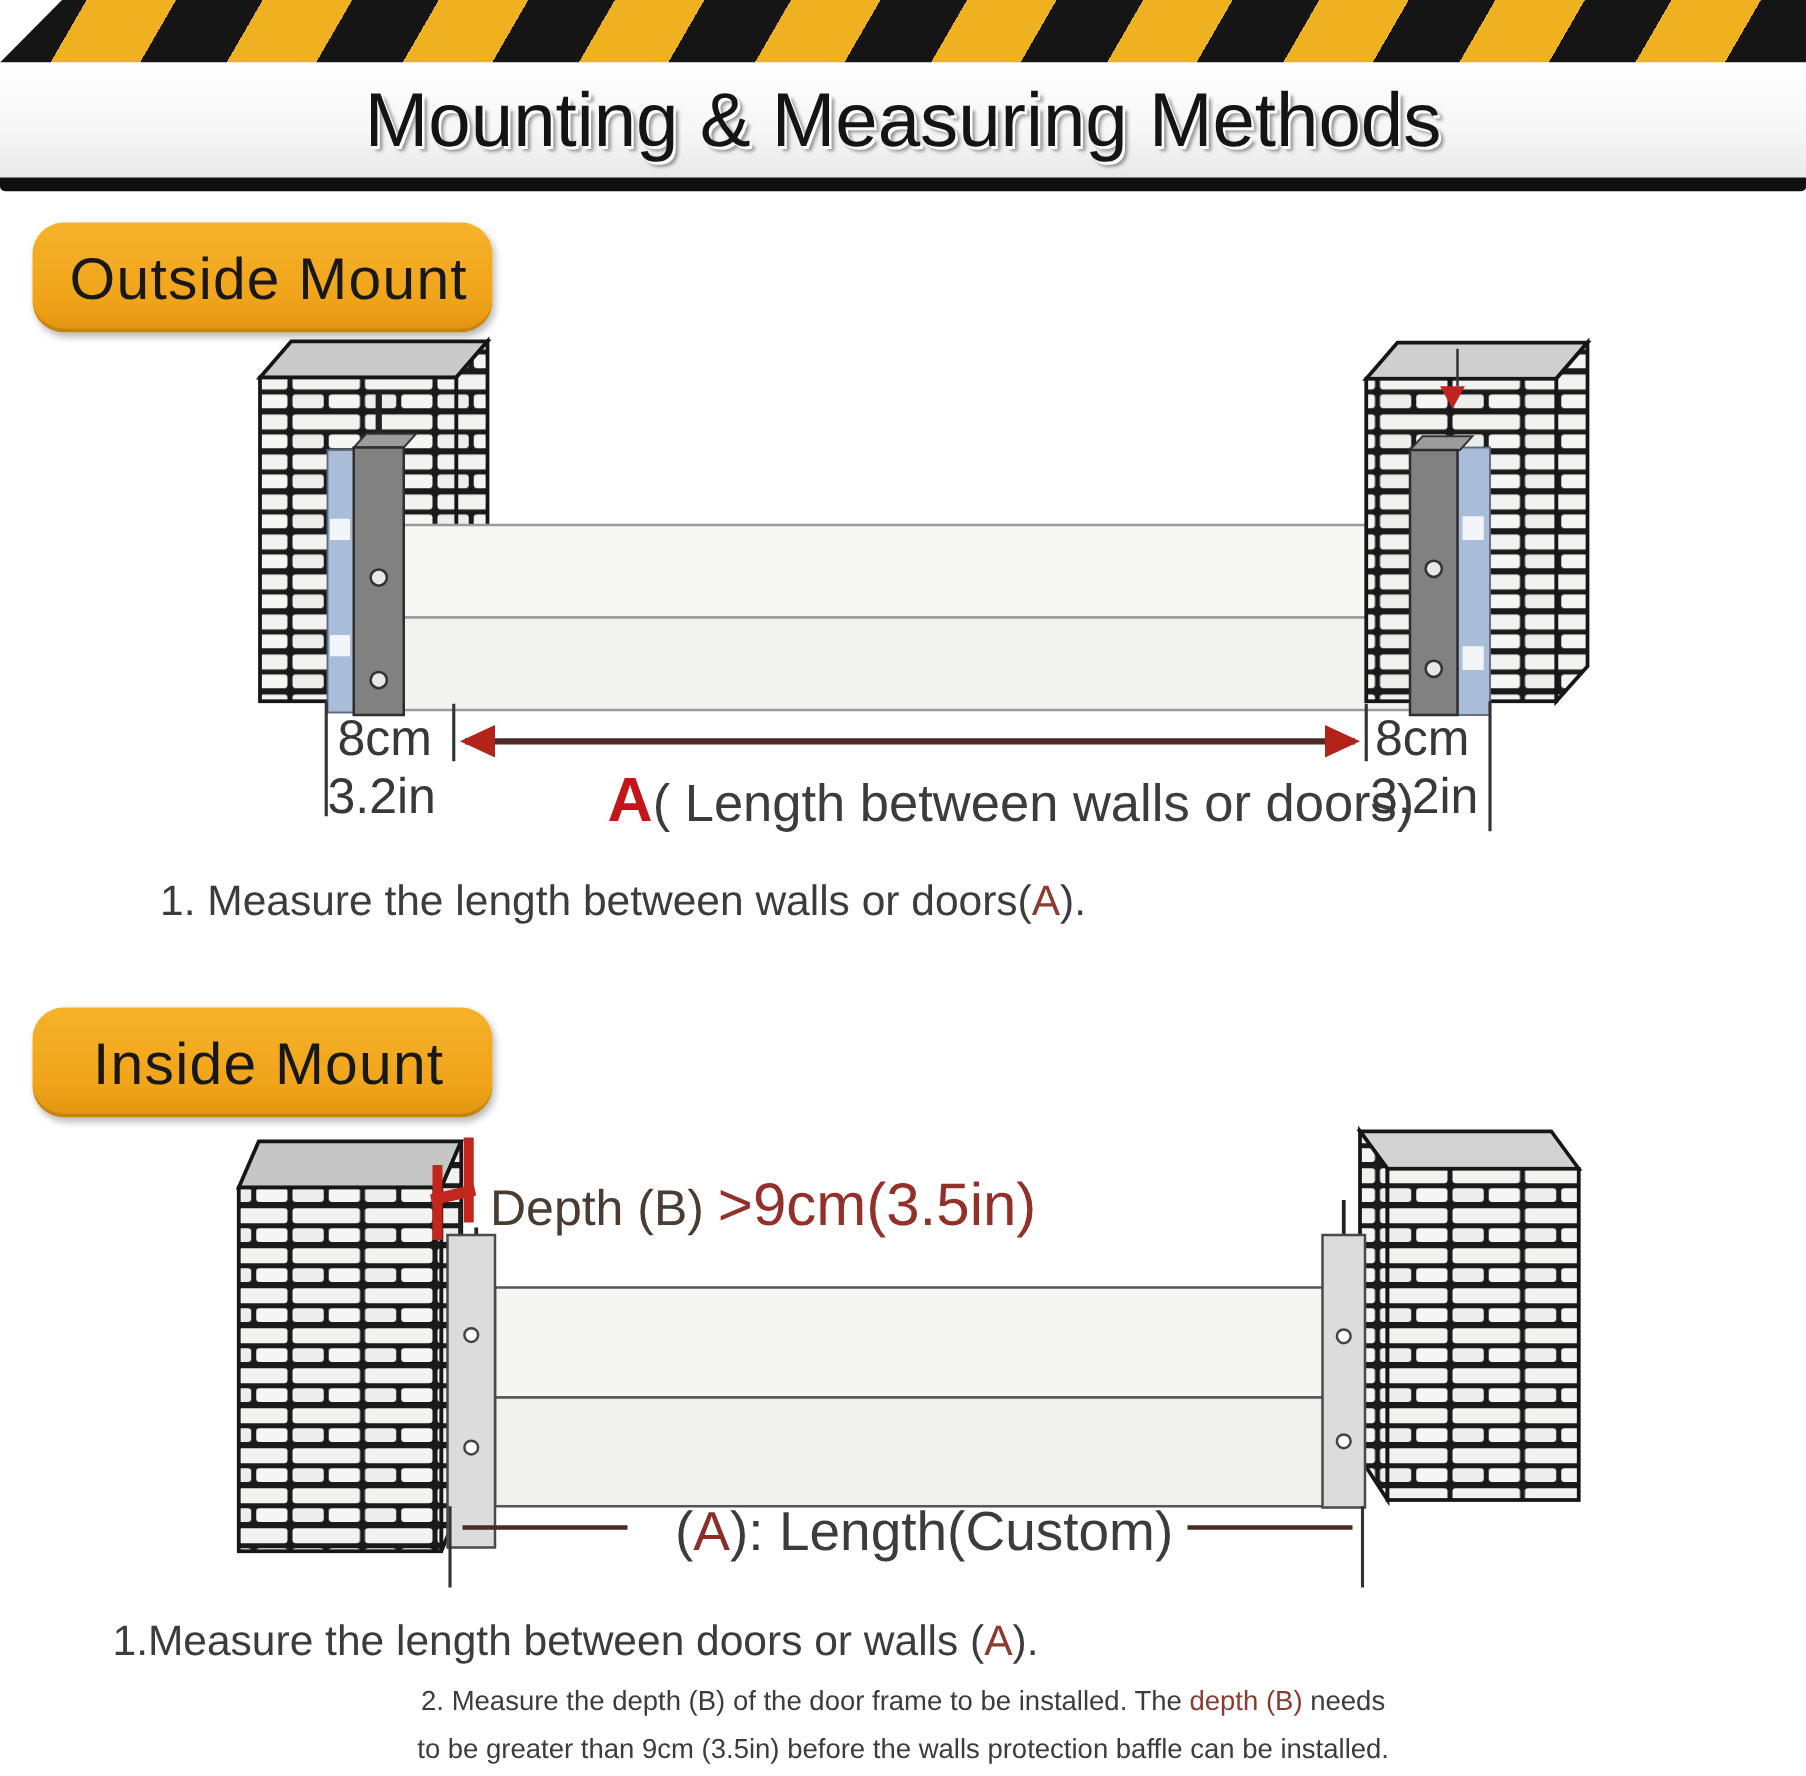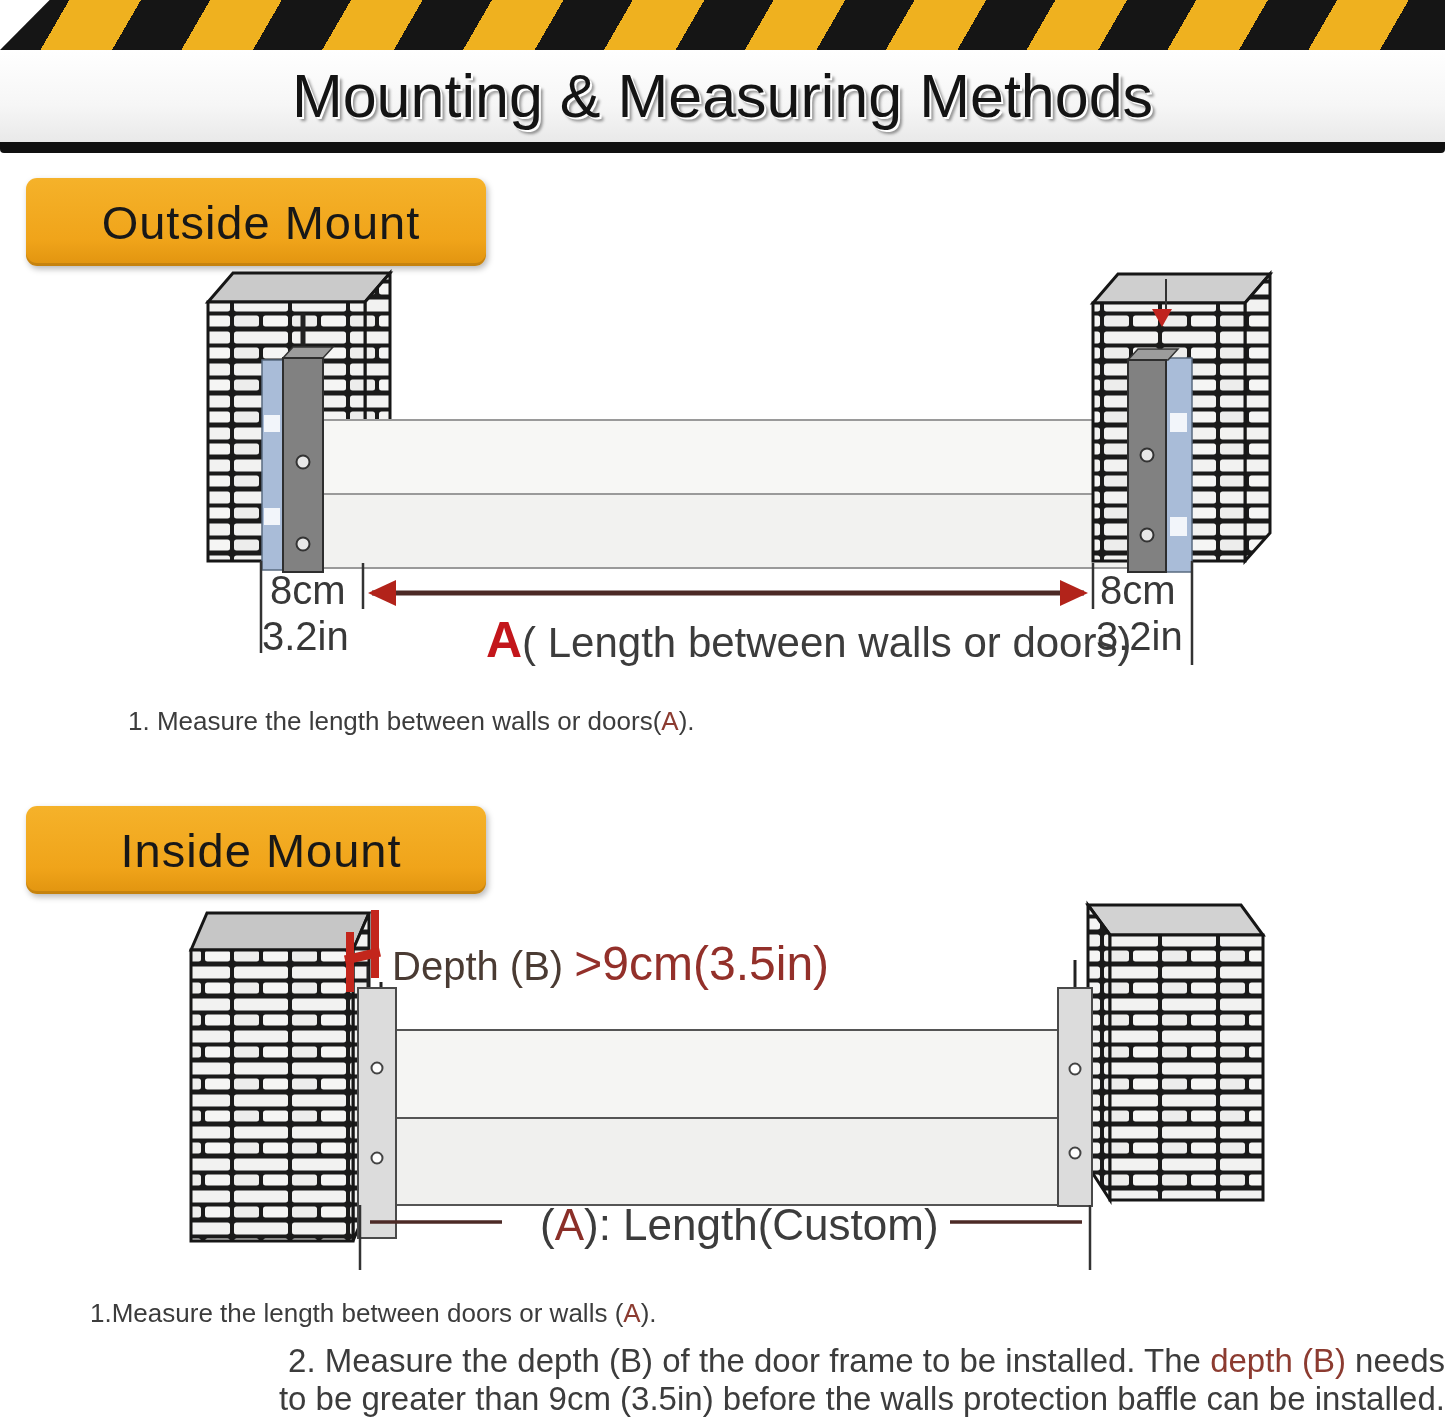--- a/index.html
+++ b/index.html
@@ -23,40 +23,40 @@
     display:flex;align-items:center;justify-content:center;
   }
   .page-title{
     font-size:61px;font-weight:400;color:#141414;letter-spacing:0px;
     text-shadow:2px 2px 0 #ffffff,4px 4px 3px rgba(0,0,0,.40);
     white-space:nowrap;
   }
   .header-rule{position:absolute;left:0;top:142px;width:1445px;height:11px;background:#101010;border-radius:0 0 4px 4px;}
   
   .badge{
-    position:absolute;left:26px;width:460px;height:88px;border-radius:11px;
+    position:absolute;left:26px;width:368px;height:88px;border-radius:25px;
     background:linear-gradient(180deg,#f5b22a 0%,#f0a41a 70%,#e1940f 100%);
     box-shadow:2px 3px 6px rgba(0,0,0,.28), inset 0 -3px 0 rgba(0,0,0,.12);
     display:flex;align-items:center;justify-content:center;
     font-size:47px;color:#181818;letter-spacing:1px;white-space:nowrap;padding-left:10px;
   }
   #badge-outside{top:178px;}
   #badge-inside{top:806px;text-align:center;}
   
   .diagram{position:absolute;left:0;}
   #diagram-outside{top:265px;}
   #diagram-inside{top:900px;}
   svg{font-family:"Liberation Sans",sans-serif;display:block;}
   
   .steps{
-    position:absolute;color:#3c3c3c;font-size:26px;line-height:55px;white-space:nowrap;
+    position:absolute;color:#3c3c3c;font-size:34px;line-height:55px;white-space:nowrap;
   }
   #steps-outside{left:128px;top:694px;}
   #steps-inside-1{left:90px;top:1292px;line-height:42px;}
-  #steps-inside-2{left:0;top:1342px;width:1445px;text-align:right;font-size:33px;line-height:38px;white-space:normal;}
+  #steps-inside-2{left:0;top:1342px;width:1445px;text-align:center;font-size:22px;line-height:38px;white-space:normal;}
   .red{color:#8c3b30;}
 </style>
 </head>
 <body>
 
 <div id="stage">
 
   <div class="hazard-band"></div>
   <div class="tape-notch"></div>
   <div class="title-band">

